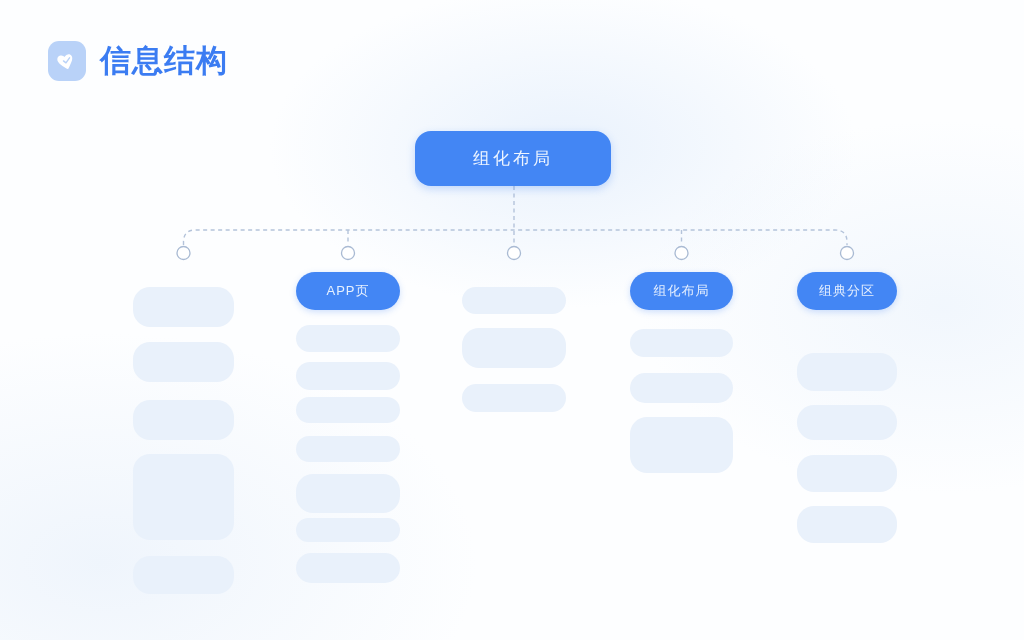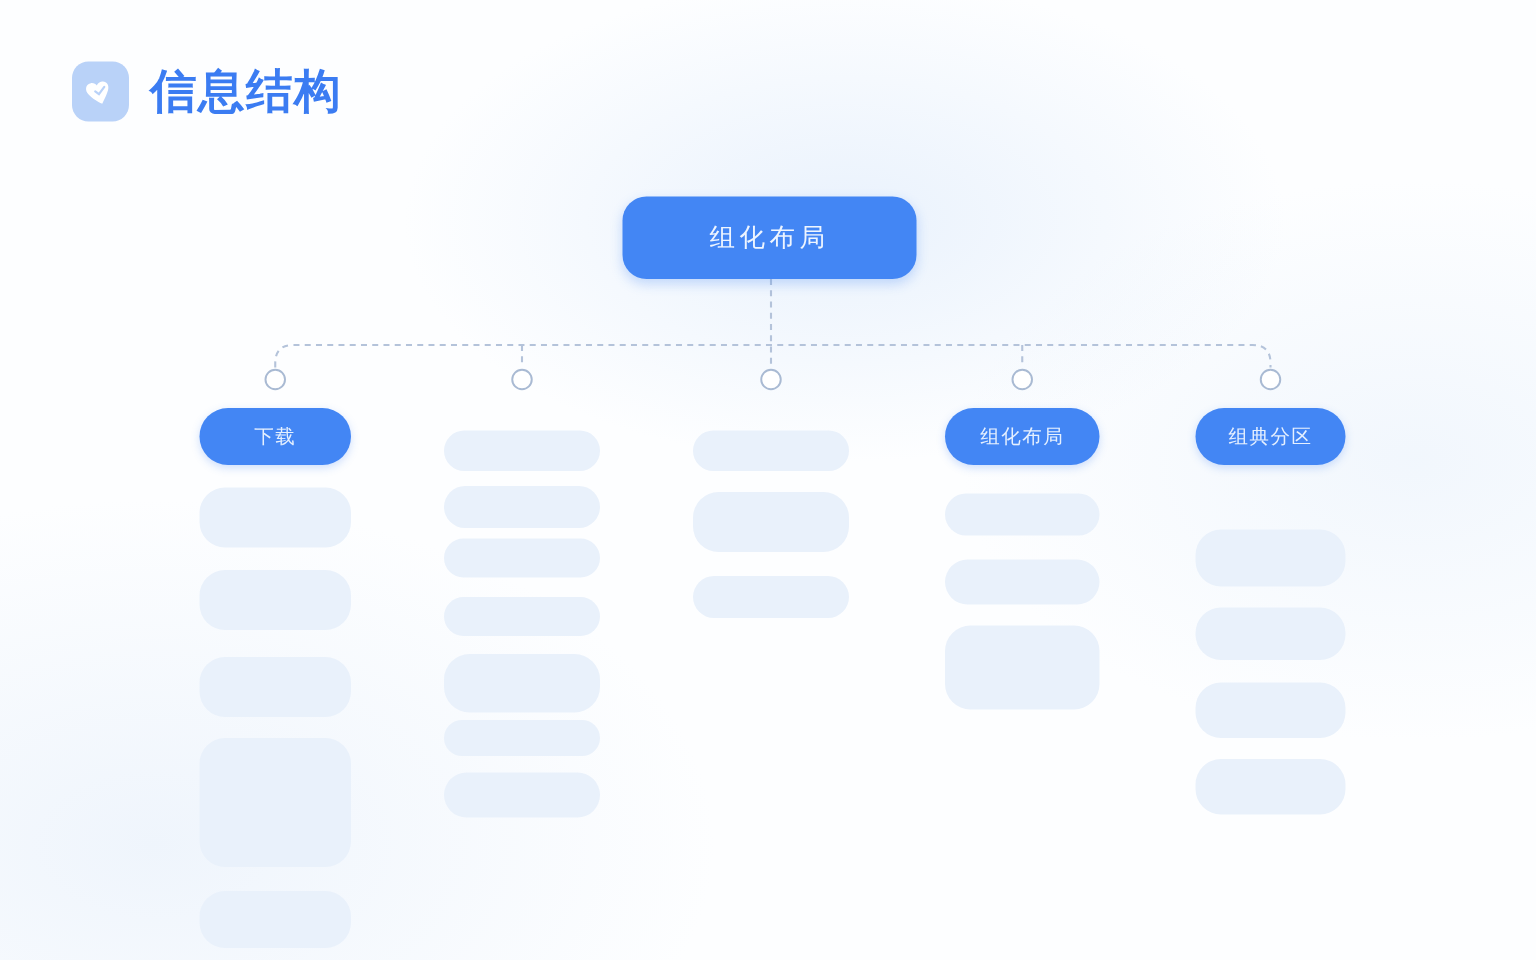--- a/index.html
+++ b/index.html
@@ -73,28 +73,28 @@
       <circle cx="514" cy="253" r="6.5"></circle>
       <circle cx="681.5" cy="253" r="6.5"></circle>
       <circle cx="847" cy="253" r="6.5"></circle>
     </g>
   </svg>
 
   <div class="root-node">组化布局</div>
 
   <div id="columns">
       <div class="column" style="left: 133px; width: 101px;">
-        <div class="branch-node">下载</div>
         <div class="block" style="margin-top: 15px; height: 40px; border-radius: 17px;"></div>
         <div class="block" style="margin-top: 15px; height: 40px; border-radius: 17px;"></div>
         <div class="block" style="margin-top: 18px; height: 40px; border-radius: 17px;"></div>
         <div class="block" style="margin-top: 14px; height: 86px; border-radius: 17px;"></div>
         <div class="block" style="margin-top: 16px; height: 38px; border-radius: 17px;"></div>
       </div>
       <div class="column" style="left: 296px; width: 104px;">
+        <div class="branch-node">APP页</div>
         <div class="block" style="margin-top: 15px; height: 27px; border-radius: 13.5px;"></div>
         <div class="block" style="margin-top: 10px; height: 28px; border-radius: 14px;"></div>
         <div class="block" style="margin-top: 7px; height: 26px; border-radius: 13px;"></div>
         <div class="block" style="margin-top: 13px; height: 26px; border-radius: 13px;"></div>
         <div class="block" style="margin-top: 12px; height: 39px; border-radius: 17px;"></div>
         <div class="block" style="margin-top: 5px; height: 24px; border-radius: 12px;"></div>
         <div class="block" style="margin-top: 11px; height: 30px; border-radius: 15px;"></div>
       </div>
       <div class="column" style="left: 462px; width: 104px;">
         <div class="block" style="margin-top: 15px; height: 27px; border-radius: 13.5px;"></div>

